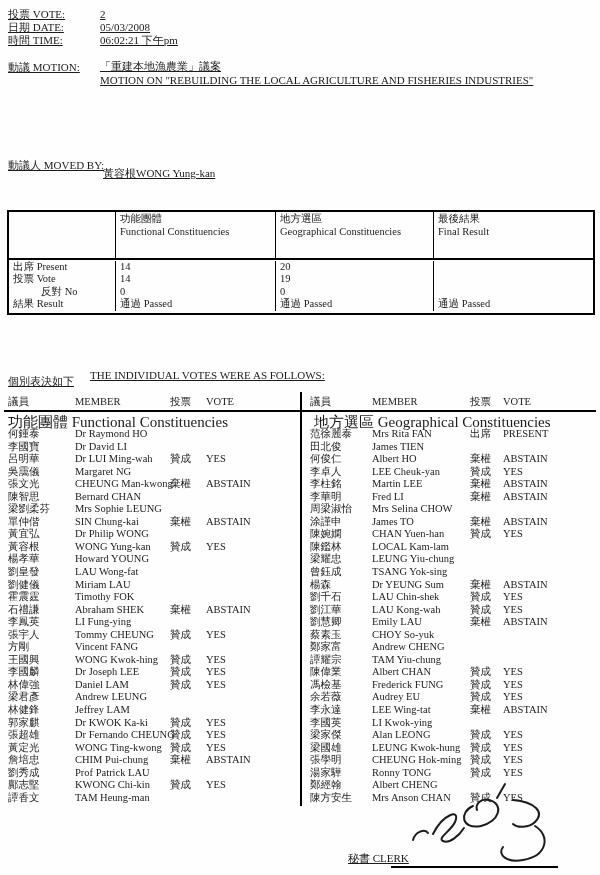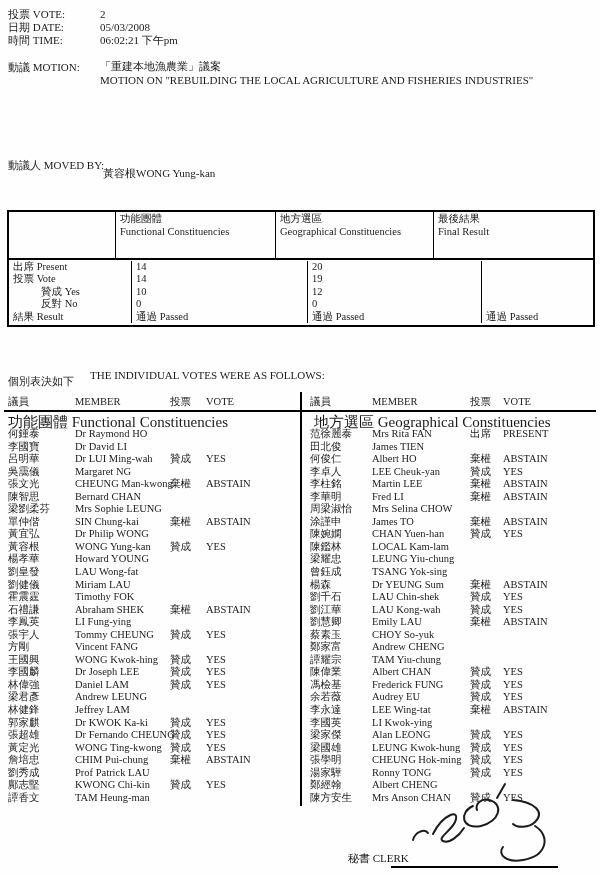--- a/index.html
+++ b/index.html
@@ -2,32 +2,32 @@
 <html><head>
 <meta charset="utf-8">
 <style>
   html,body { margin:0; padding:0; background:#e8e8e8; }
   .page {
     position:relative; width:600px; height:875px; margin:0 auto;
     background:#fefefe; color:#1c1c1c; overflow:hidden;
     font-family:"Liberation Serif","DejaVu Serif",serif;
   }
   .t { position:absolute; white-space:nowrap; }
-  .fs11 { font-size:11px; line-height:13px; }
+  .fs11 { font-size:11px; line-height:13px;text-decoration:underline; }
 
   
   .sum-table { position:absolute; left:7px; top:210px; width:584px; border:2px solid #000; background:#fefefe; }
   .sum-head { display:flex; height:46px; border-bottom:2px solid #000; }
   .sum-head .hc { padding:1px 4px; font-size:10.5px; line-height:12.5px; }
   .sum-head .cn { display:block; }
   .c0 { width:106px; box-sizing:border-box; }
   .c1 { width:160px; box-sizing:border-box; border-left:1.5px solid #000; }
   .c2 { width:158px; box-sizing:border-box; border-left:1.5px solid #000; }
   .c3 { flex:1; box-sizing:border-box; border-left:1.5px solid #000; }
-  .sum-row { display:flex; height:12.4px; font-size:10.5px; line-height:12.4px;gap:16px; }
+  .sum-row { display:flex; height:12.4px; font-size:10.5px; line-height:12.4px; }
   .sum-row > div { padding:0 4px; box-sizing:border-box; white-space:nowrap; overflow:visible; }
   .sum-row .indent { padding-left:32px; }
   .sum-body { padding:1px 0 2px 0; }
 
   
   .half-row { display:flex; height:12.55px; white-space:nowrap; }
   .half-row span { display:block; overflow:visible; white-space:nowrap; font-size:10.5px; line-height:12.55px; }
   .gl .mc0 { width:67px; } .gl .mc1 { width:95px; } .gl .mc2 { width:36px; } .gl .mc3 { width:92px; }
   .gr .mc0 { width:62px; } .gr .mc1 { width:98px; } .gr .mc2 { width:33px; } .gr .mc3 { width:92px; }
   .thick-rule { position:absolute; left:4px; top:410px; width:592px; height:2px; background:#000; }
@@ -78,26 +78,20 @@
           <div class="c2">20</div>
           <div class="c3"></div>
         </div>
         <div class="sum-row">
           <div class="c0">投票 Vote</div>
           <div class="c1">14</div>
           <div class="c2">19</div>
           <div class="c3"></div>
         </div>
         <div class="sum-row">
-          <div class="c0 indent">贊成 Yes</div>
-          <div class="c1">10</div>
-          <div class="c2">12</div>
-          <div class="c3"></div>
-        </div>
-        <div class="sum-row">
           <div class="c0 indent">反對 No</div>
           <div class="c1">0</div>
           <div class="c2">0</div>
           <div class="c3"></div>
         </div>
         <div class="sum-row">
           <div class="c0">結果 Result</div>
           <div class="c1">通過 Passed</div>
           <div class="c2">通過 Passed</div>
           <div class="c3">通過 Passed</div>

